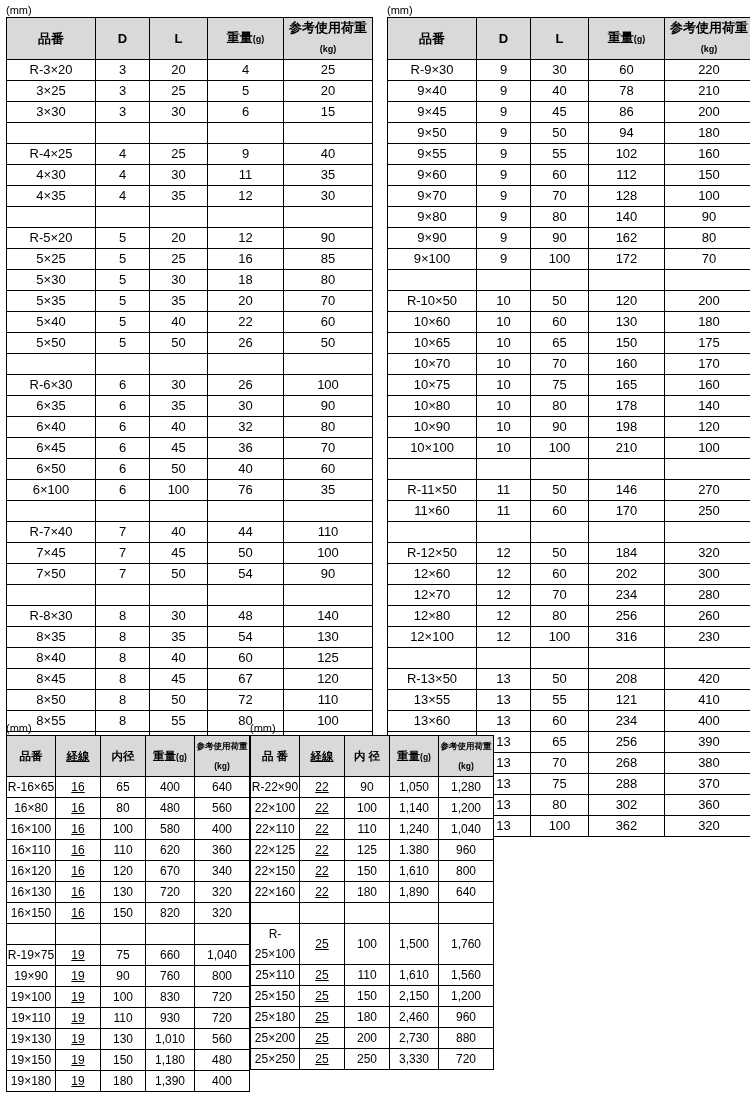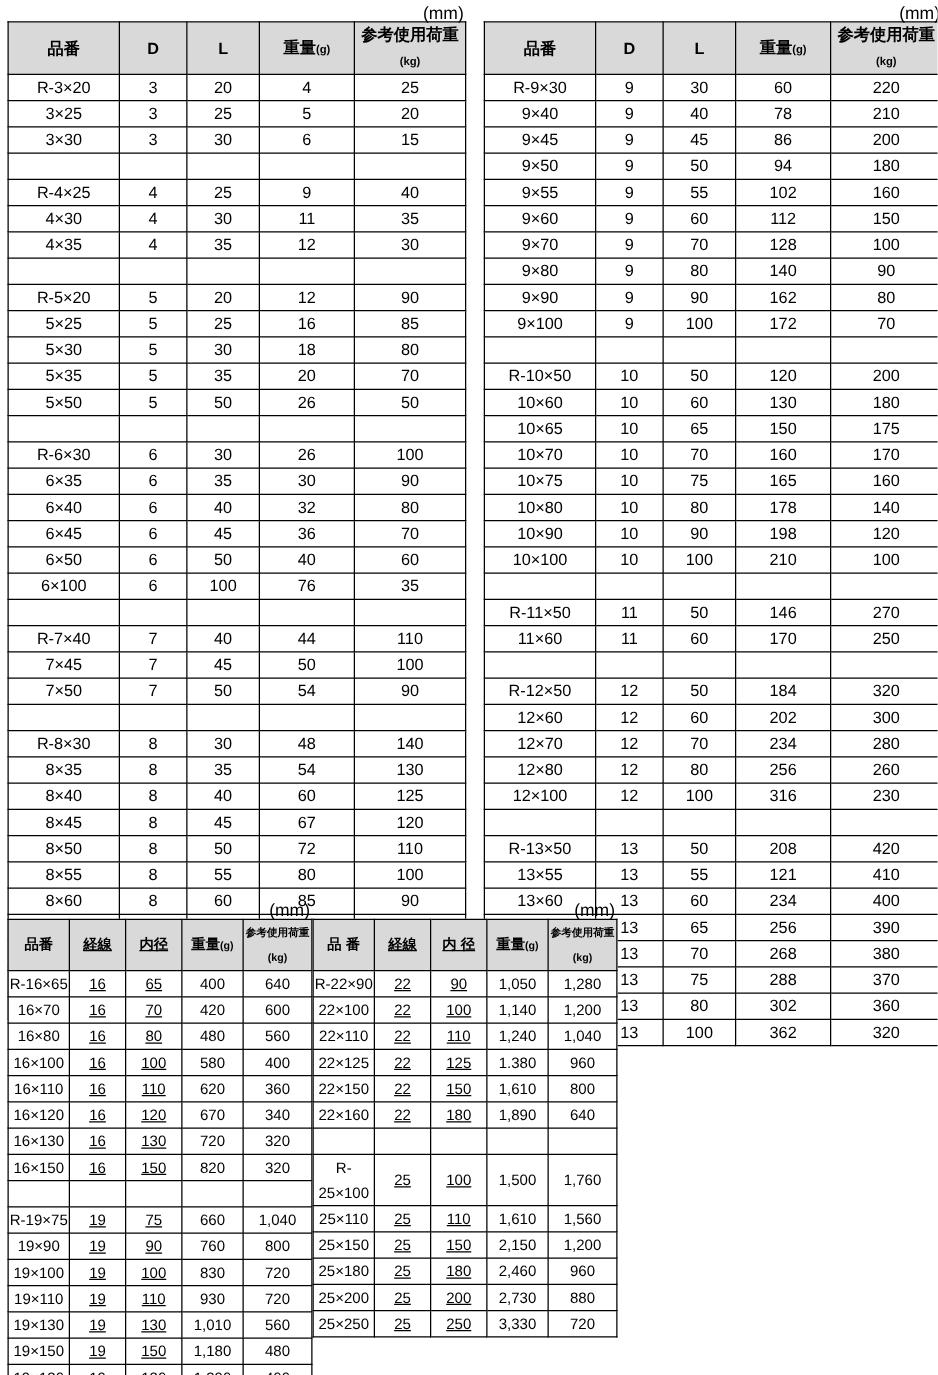--- a/index.html
+++ b/index.html
@@ -32,22 +32,21 @@
     vertical-align: middle;
     padding: 0;
     font-weight: normal;
     background: #ffffff;
   }
   table.spec thead th {
     background: #d9d9d9;
     font-weight: bold;
   }
   .unit {
-    text-align: right;
-    font-size: 14px;
+    font-size: 11px;
     line-height: 13px;
     padding-right: 2px;
   }
   .blankrow td {
     height: 9px;
   }
   
   .upper {
     position: absolute;
     left: 6px;
@@ -98,21 +97,21 @@
     line-height: 20px;
   }
   .lower thead th {
     font-size: 11.5px;
   }
   .lower .tiny {
     font-size: 8.5px;
   }
   .lower .lc-a { width: 48px; }
   .lower .lc-b { width: 44px; text-decoration: underline; }
-  .lower .lc-c { width: 44px; text-decoration: underline; }
+  .lower .lc-c { width: 44px; }
   .lower .lc-d { width: 48px; }
   .lower .lc-e { width: 54px; }
   .lw-left { width: 238px; }
   .lw-right { width: 238px; }
 </style>
 </head>
 <body>
 
 <div class="page">
 
@@ -209,20 +208,27 @@
                 <td class="col-e">80</td>
               </tr>
               <tr>
                 <td class="col-a">5×35</td>
                 <td class="col-b">5</td>
                 <td class="col-c">35</td>
                 <td class="col-d">20</td>
                 <td class="col-e">70</td>
               </tr>
               <tr>
+                <td class="col-a">5×40</td>
+                <td class="col-b">5</td>
+                <td class="col-c">40</td>
+                <td class="col-d">22</td>
+                <td class="col-e">60</td>
+              </tr>
+              <tr>
                 <td class="col-a">5×50</td>
                 <td class="col-b">5</td>
                 <td class="col-c">50</td>
                 <td class="col-d">26</td>
                 <td class="col-e">50</td>
               </tr>
               <tr class="blankrow">
                 <td class="col-a"></td>
                 <td class="col-b"></td>
                 <td class="col-c"></td>
@@ -681,27 +687,20 @@
           </thead>
           <tbody>
               <tr>
                 <td class="lc-a">R-16×65</td>
                 <td class="lc-b">16</td>
                 <td class="lc-c">65</td>
                 <td class="lc-d">400</td>
                 <td class="lc-e">640</td>
               </tr>
               <tr>
-                <td class="lc-a">16×70</td>
-                <td class="lc-b">16</td>
-                <td class="lc-c">70</td>
-                <td class="lc-d">420</td>
-                <td class="lc-e">600</td>
-              </tr>
-              <tr>
                 <td class="lc-a">16×80</td>
                 <td class="lc-b">16</td>
                 <td class="lc-c">80</td>
                 <td class="lc-d">480</td>
                 <td class="lc-e">560</td>
               </tr>
               <tr>
                 <td class="lc-a">16×100</td>
                 <td class="lc-b">16</td>
                 <td class="lc-c">100</td>

